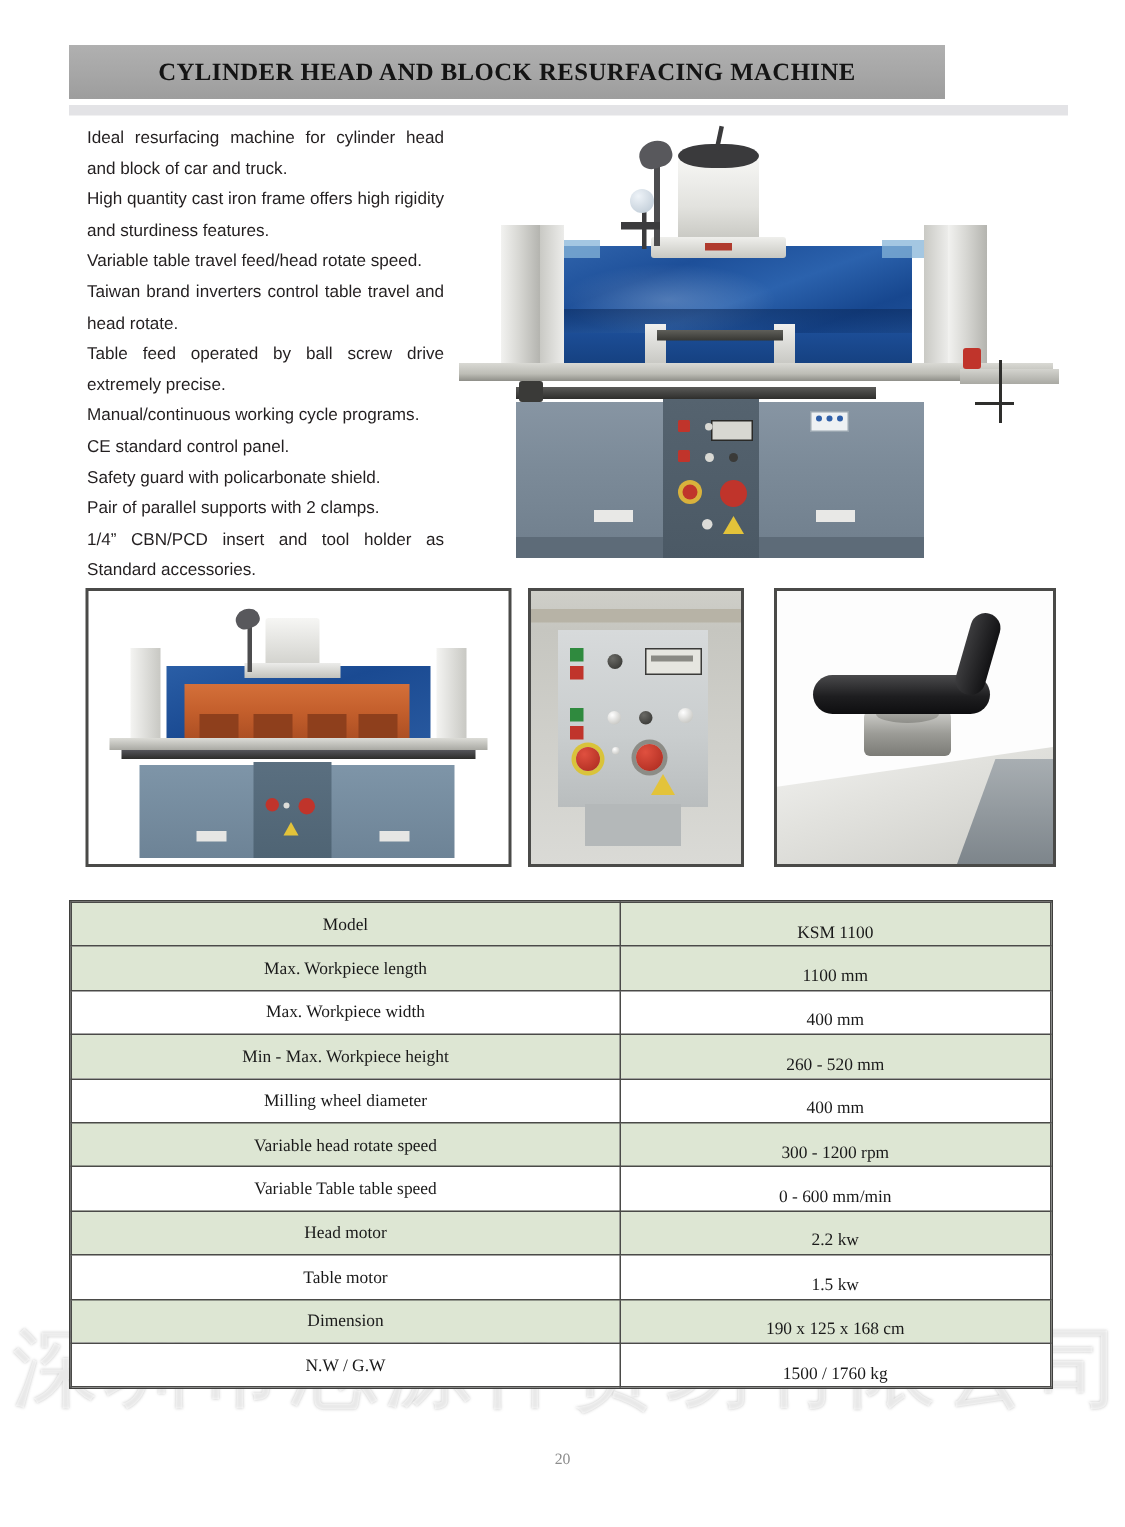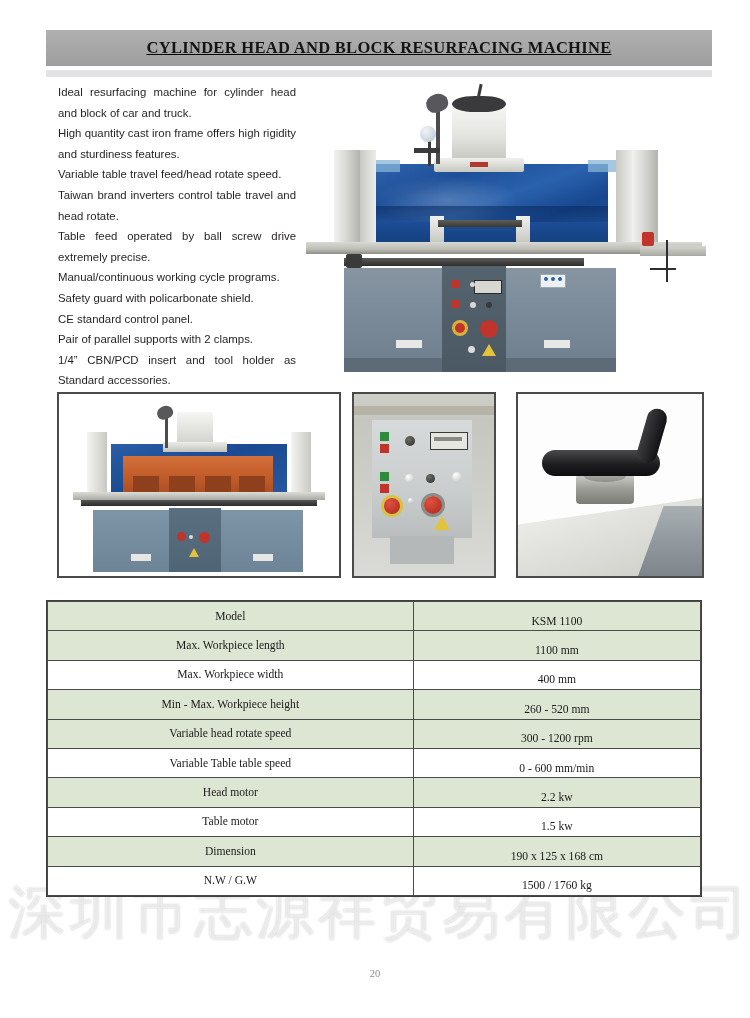--- a/index.html
+++ b/index.html
@@ -6,23 +6,23 @@
   body{
     width:750px;height:1018px;overflow:hidden;
     background:#ffffff;
     font-family:"Liberation Sans", sans-serif;
     position:relative;
   }
   .page{position:relative;width:750px;height:1018px;}
 
   
   .header-band{
-    position:absolute;left:46px;top:30px;width:666px;height:36px;
+    position:absolute;left:46px;top:30px;width:584px;height:36px;
     background:linear-gradient(180deg,#b0b0b0 0%,#a6a6a6 55%,#9d9d9d 100%);
-    display:flex;align-items:center;justify-content:center;text-decoration:underline;
+    display:flex;align-items:center;justify-content:center;
   }
   .header-title{
     font-family:"Liberation Serif", serif;
     font-weight:bold;font-size:16.5px;letter-spacing:.3px;
     color:#141414;white-space:nowrap;
   }
   .header-underbar{
     position:absolute;left:46px;top:70px;width:666px;height:7px;
     background:#e3e3e6;
   }
@@ -324,22 +324,22 @@
   </div>
   <div class="header-underbar"></div>
 
   <div class="desc">
     <p>Ideal resurfacing machine for cylinder head and block of car and truck.</p>
     <p>High quantity cast iron frame offers high rigidity and sturdiness features.</p>
     <p class="nojust">Variable table travel feed/head rotate speed.</p>
     <p>Taiwan brand inverters control table travel and head rotate.</p>
     <p>Table feed operated by ball screw drive extremely precise.</p>
     <p class="nojust">Manual/continuous working cycle programs.</p>
+    <p class="nojust">CE standard control panel.</p>
     <p class="nojust">Safety guard with policarbonate shield.</p>
-    <p class="nojust">CE standard control panel.</p>
     <p class="nojust">Pair of parallel supports with 2 clamps.</p>
     <p>1/4” CBN/PCD insert and tool holder as Standard accessories.</p>
   </div>
 
   <div class="main-photo">
     <div class="m-curtain"></div>
     <div class="m-shade l"></div>
     <div class="m-shade r"></div>
     <div class="m-bed"></div>
     <div class="m-clamp a"></div>
@@ -475,20 +475,26 @@
           <td class="v">
               <span>400 mm</span>
             </td>
         </tr>
         <tr class="alt">
           <td class="k">Min -  Max. Workpiece height</td>
           <td class="v">
               <span>260 - 520 mm</span>
             </td>
         </tr>
+        <tr class="plain">
+          <td class="k">Milling wheel diameter</td>
+          <td class="v">
+              <span>400 mm</span>
+            </td>
+        </tr>
         <tr class="alt">
           <td class="k">Variable head rotate speed</td>
           <td class="v">
               <span>300 -  1200 rpm</span>
             </td>
         </tr>
         <tr class="plain">
           <td class="k">Variable Table table speed</td>
           <td class="v">
               <span>0 - 600 mm/min</span>

